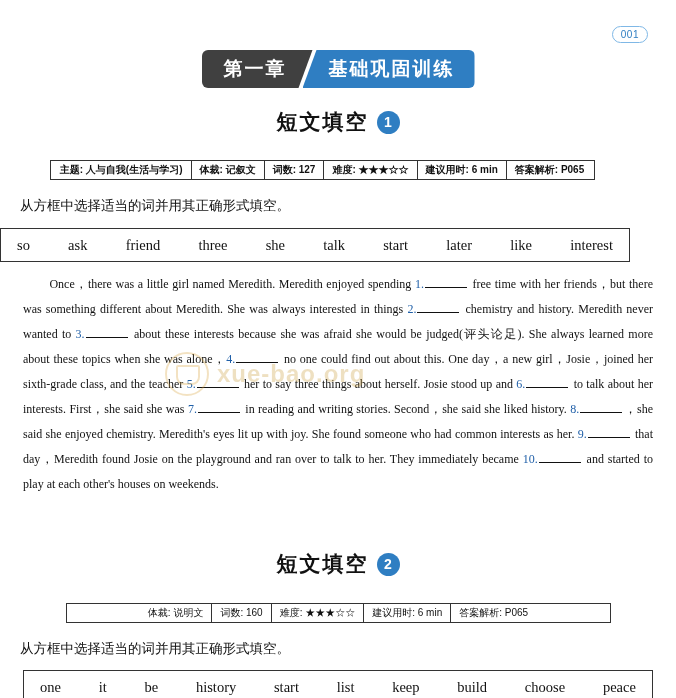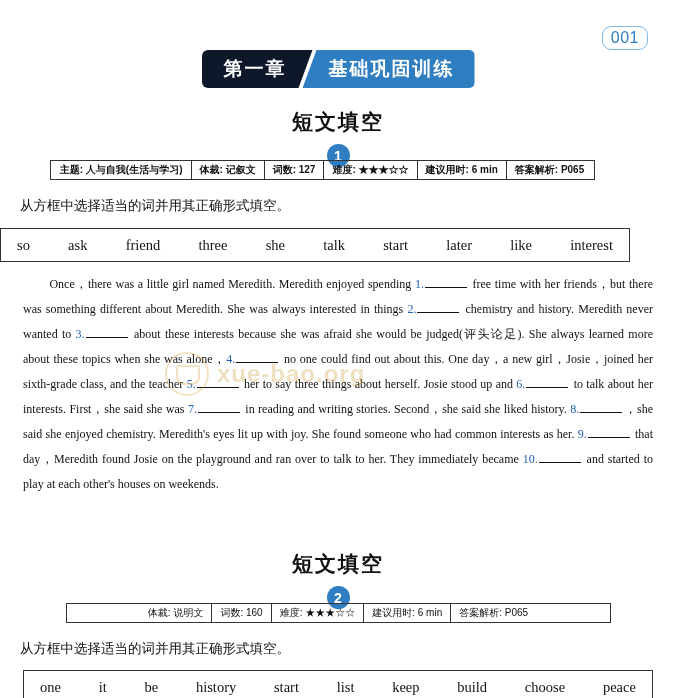--- a/index.html
+++ b/index.html
@@ -23,21 +23,21 @@
 
   
   .page-number {
     position: absolute;
     top: 26px;
     right: 28px;
     border: 1px solid #7fb8e6;
     border-radius: 9px;
     color: #2f7ec2;
     font-family: "Liberation Sans", sans-serif;
-    font-size: 16px;
+    font-size: 10px;
     padding: 2px 8px 2px 8px;
     letter-spacing: 0.5px;
     background: #ffffff;
   }
 
   
   .banner {
     position: absolute;
     top: 50px;
     left: 0;
@@ -45,21 +45,21 @@
     display: flex;
     justify-content: center;
     align-items: stretch;
   }
   .banner-inner {
     display: flex;
     align-items: stretch;
     height: 38px;
   }
   .banner-left {
-    background: #0f172a;
+    background: #404040;
     color: #ffffff;
     font-family: "Liberation Sans", sans-serif;
     font-weight: bold;
     font-size: 19px;
     letter-spacing: 2px;
     display: flex;
     align-items: center;
     padding: 0 16px 0 22px;
     border-radius: 6px 0 0 6px;
     position: relative;
@@ -87,21 +87,20 @@
     text-align: center;
     font-family: "Liberation Sans", sans-serif;
     font-weight: bold;
     font-size: 21px;
     color: #111111;
     letter-spacing: 2px;
     display: flex;
     justify-content: center;
     align-items: center;
     gap: 8px;
-    flex-direction: column;
   }
   .section-num {
     display: inline-flex;
     width: 23px;
     height: 23px;
     border-radius: 50%;
     background: #2f7ec2;
     color: #ffffff;
     font-family: "Liberation Sans", sans-serif;
     font-size: 14px;

